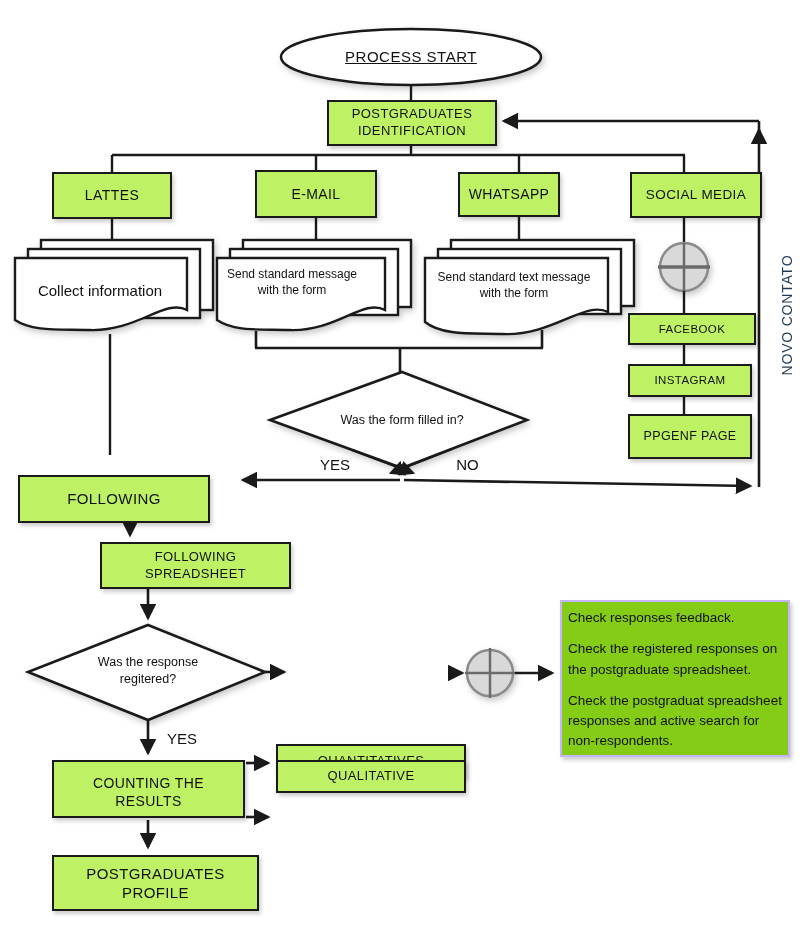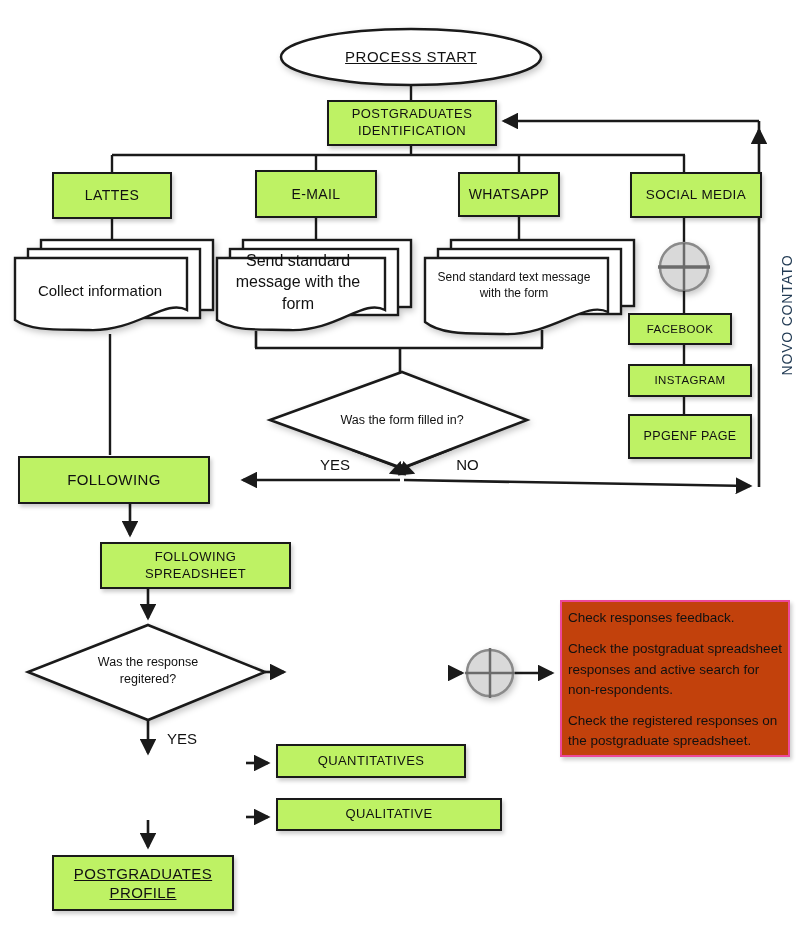--- a/index.html
+++ b/index.html
@@ -14,21 +14,21 @@
     box-shadow:2px 3px 4px rgba(0,0,0,0.20);
     font-size:13px;letter-spacing:0.4px;line-height:1.3;box-sizing:border-box;
     padding:2px 4px;
   }
   .lbl{
     position:absolute;display:flex;align-items:center;justify-content:center;
     text-align:center;line-height:1.35;
   }
   .shape-shadow{filter:drop-shadow(2px 3px 3px rgba(0,0,0,0.22));}
   .notes{
-    position:absolute;background:#c2410c;border:2px solid #ec4899;
+    position:absolute;background:#84cc16;border:2px solid #c4b5fd;
     box-shadow:2px 3px 4px rgba(0,0,0,0.20);
     font-size:13.5px;line-height:1.5;text-align:left;box-sizing:border-box;
     padding:6px 6px 4px 6px;
   }
   .notes p{margin:0 0 11px 0;}
   .rot{
     transform:rotate(-90deg);
     font-size:14px;letter-spacing:0.8px;color:#233c55;white-space:nowrap;
   }
 </style>
@@ -134,43 +134,44 @@
   <div class="lbl" style="left:281px;top:32px;width:260px;height:50px;font-size:15px;letter-spacing:0.5px;text-decoration:underline;">PROCESS START</div>
 
   <div class="box" style="left:327px;top:100px;width:170px;height:46px;">POSTGRADUATES IDENTIFICATION</div>
 
   <div class="box" style="left:52px;top:172px;width:120px;height:47px;font-size:14px;">LATTES</div>
   <div class="box" style="left:255px;top:170px;width:122px;height:48px;font-size:14px;">E-MAIL</div>
   <div class="box" style="left:458px;top:172px;width:102px;height:45px;font-size:14px;">WHATSAPP</div>
   <div class="box" style="left:618px;top:172px;width:132px;height:46px;font-size:13.5px;margin-left:12px;">SOCIAL MEDIA</div>
 
   <div class="lbl" style="left:30px;top:266px;width:140px;height:50px;font-size:15px;">Collect information</div>
-  <div class="lbl" style="left:223px;top:262px;width:150px;height:40px;font-size:16px;">Send standard message with the form</div>
+  <div class="lbl" style="left:217px;top:262px;width:150px;height:40px;font-size:12px;">Send standard message with the form</div>
   <div class="lbl" style="left:433px;top:265px;width:162px;height:40px;font-size:12px;">Send standard text message with the form</div>
 
-  <div class="box" style="left:628px;top:313px;width:104px;height:32px;font-size:11.5px;">FACEBOOK</div>
+  <div class="box" style="left:628px;top:313px;width:128px;height:32px;font-size:11.5px;">FACEBOOK</div>
   <div class="box" style="left:628px;top:364px;width:124px;height:33px;font-size:11.5px;">INSTAGRAM</div>
   <div class="box" style="left:628px;top:414px;width:124px;height:45px;font-size:12.5px;">PPGENF PAGE</div>
 
   <div class="lbl rot" style="left:717px;top:305px;width:140px;height:20px;">NOVO CONTATO</div>
 
   <div class="lbl" style="left:329px;top:400px;width:146px;height:40px;font-size:12.5px;">Was the form filled in?</div>
   <div class="lbl" style="left:305px;top:455px;width:60px;height:20px;font-size:15px;">YES</div>
   <div class="lbl" style="left:440px;top:455px;width:55px;height:20px;font-size:15px;">NO</div>
 
-  <div class="box" style="left:18px;top:456px;width:192px;height:48px;font-size:15px;">FOLLOWING</div>
+  <div class="box" style="left:18px;top:475px;width:192px;height:48px;font-size:15px;">FOLLOWING</div>
   <div class="box" style="left:52px;top:542px;width:191px;height:47px;margin-left:48px;">FOLLOWING SPREADSHEET</div>
 
   <div class="lbl" style="left:75px;top:650px;width:146px;height:42px;font-size:12.5px;">Was the response regitered?</div>
   <div class="lbl" style="left:152px;top:729px;width:60px;height:20px;font-size:15px;">YES</div>
 
 
   <div class="notes" style="left:560px;top:600px;width:230px;height:157px;">
     <p>Check responses feedback.</p>
+    <p>Check the registered responses on the postgraduate spreadsheet.</p>
     <p>Check the postgraduat spreadsheet responses and active search for non-respondents.</p>
-    <p>Check the registered responses on the postgraduate spreadsheet.</p>
   </div>
 
+  <div class="box" style="left:52px;top:760px;width:193px;height:58px;font-size:14px;align-items:flex-start;padding-top:12px;">COUNTING THE RESULTS</div>
   <div class="box" style="left:276px;top:744px;width:190px;height:34px;">QUANTITATIVES</div>
-  <div class="box" style="left:276px;top:798px;width:226px;height:33px;">QUALITATIVE</div>
-  <div class="box" style="left:52px;top:855px;width:182px;height:56px;font-size:15px;text-decoration:underline;">POSTGRADUATES PROFILE</div>
+  <div class="box" style="left:276px;top:760px;width:190px;height:33px;">QUALITATIVE</div>
+  <div class="box" style="left:52px;top:855px;width:207px;height:56px;font-size:15px;">POSTGRADUATES PROFILE</div>
 
 </div>
 
 </body></html>

